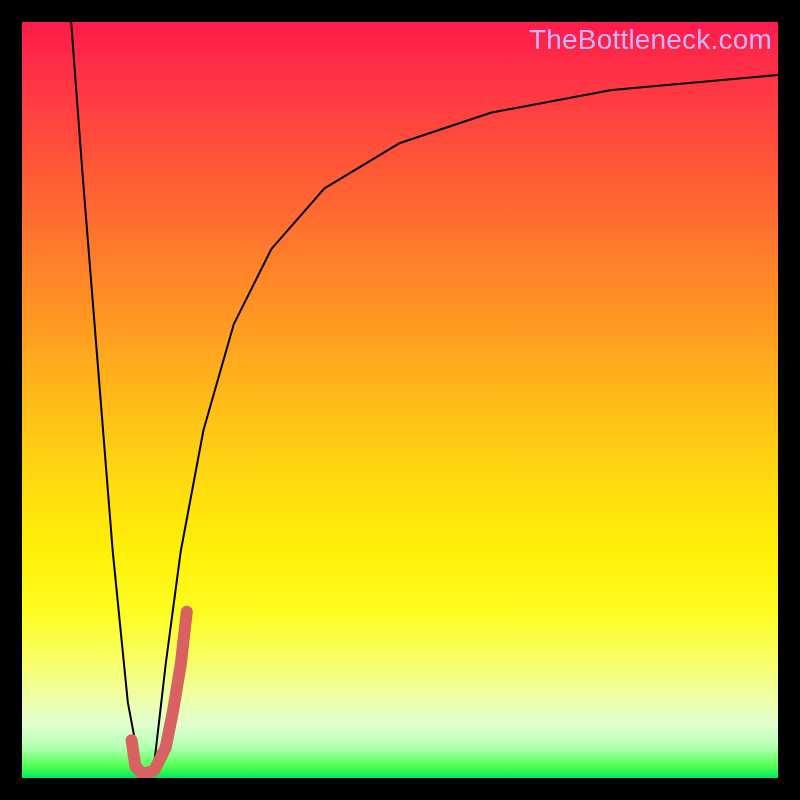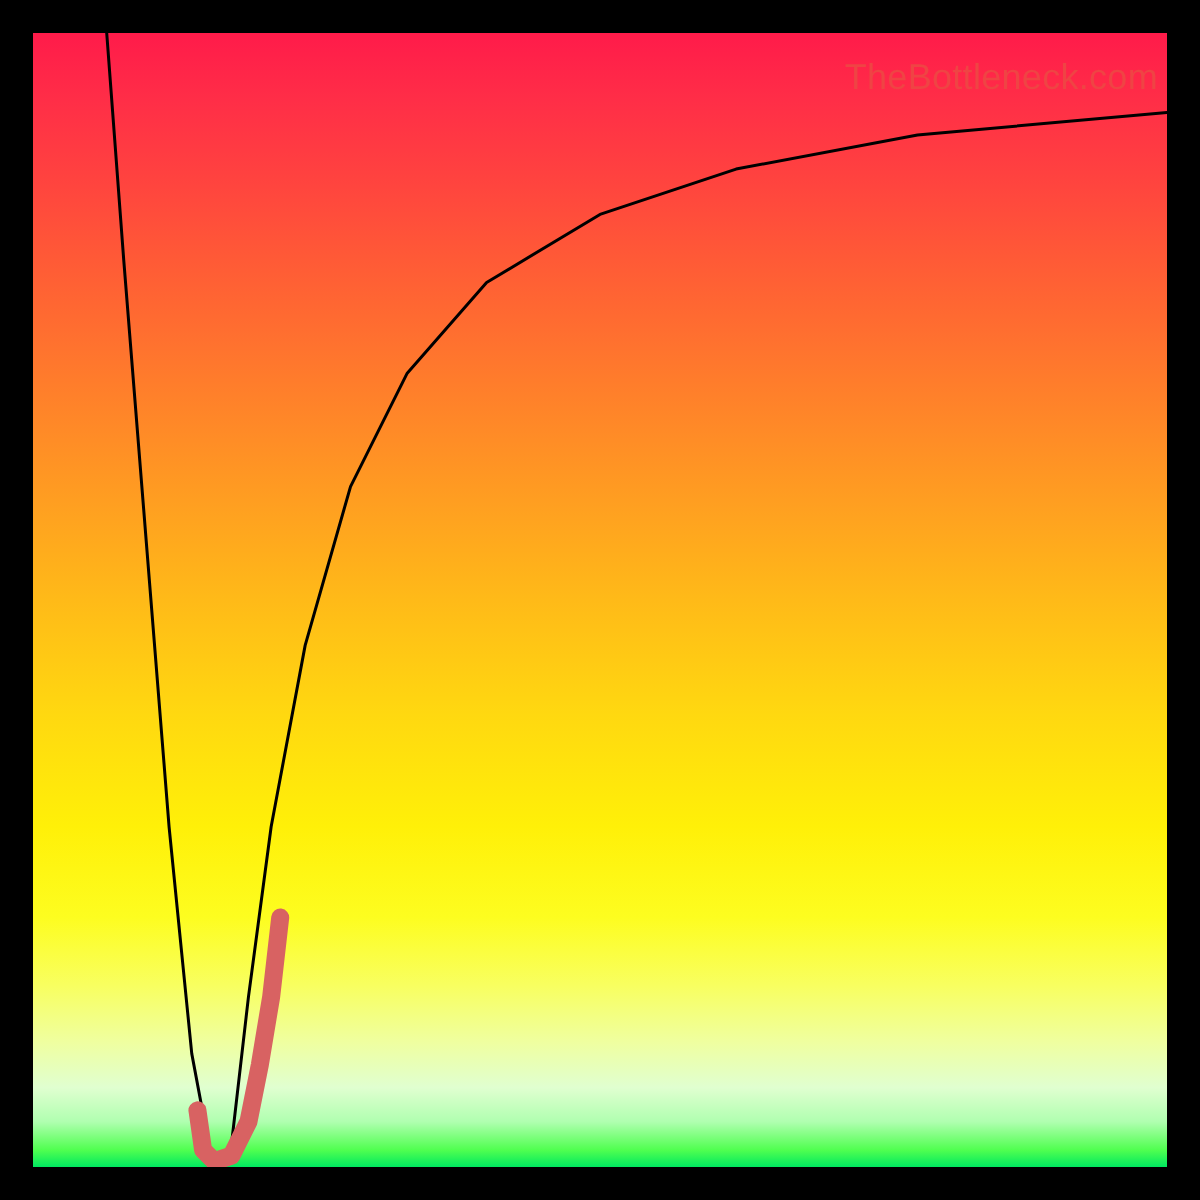--- a/index.html
+++ b/index.html
@@ -45,24 +45,24 @@
       #f8ff60 84%,
       #efffa0 89%,
       #e0ffd0 93%,
       #b0ffb0 96%,
       #50ff50 98.5%,
       #00e860 100%
     );
   }
   .watermark {
     position: absolute;
-    top: 16px;
+    top: 2px;
     right: 6px;
-    color: #ef4444;
-    font-size: 24px;
+    color: #c4b5fd;
+    font-size: 28px;
     letter-spacing: 0.2px;
     font-weight: 400;
     user-select: none;
   }
   svg.curves {
     position: absolute;
     inset: 0;
   }
 </style>
 </head>

